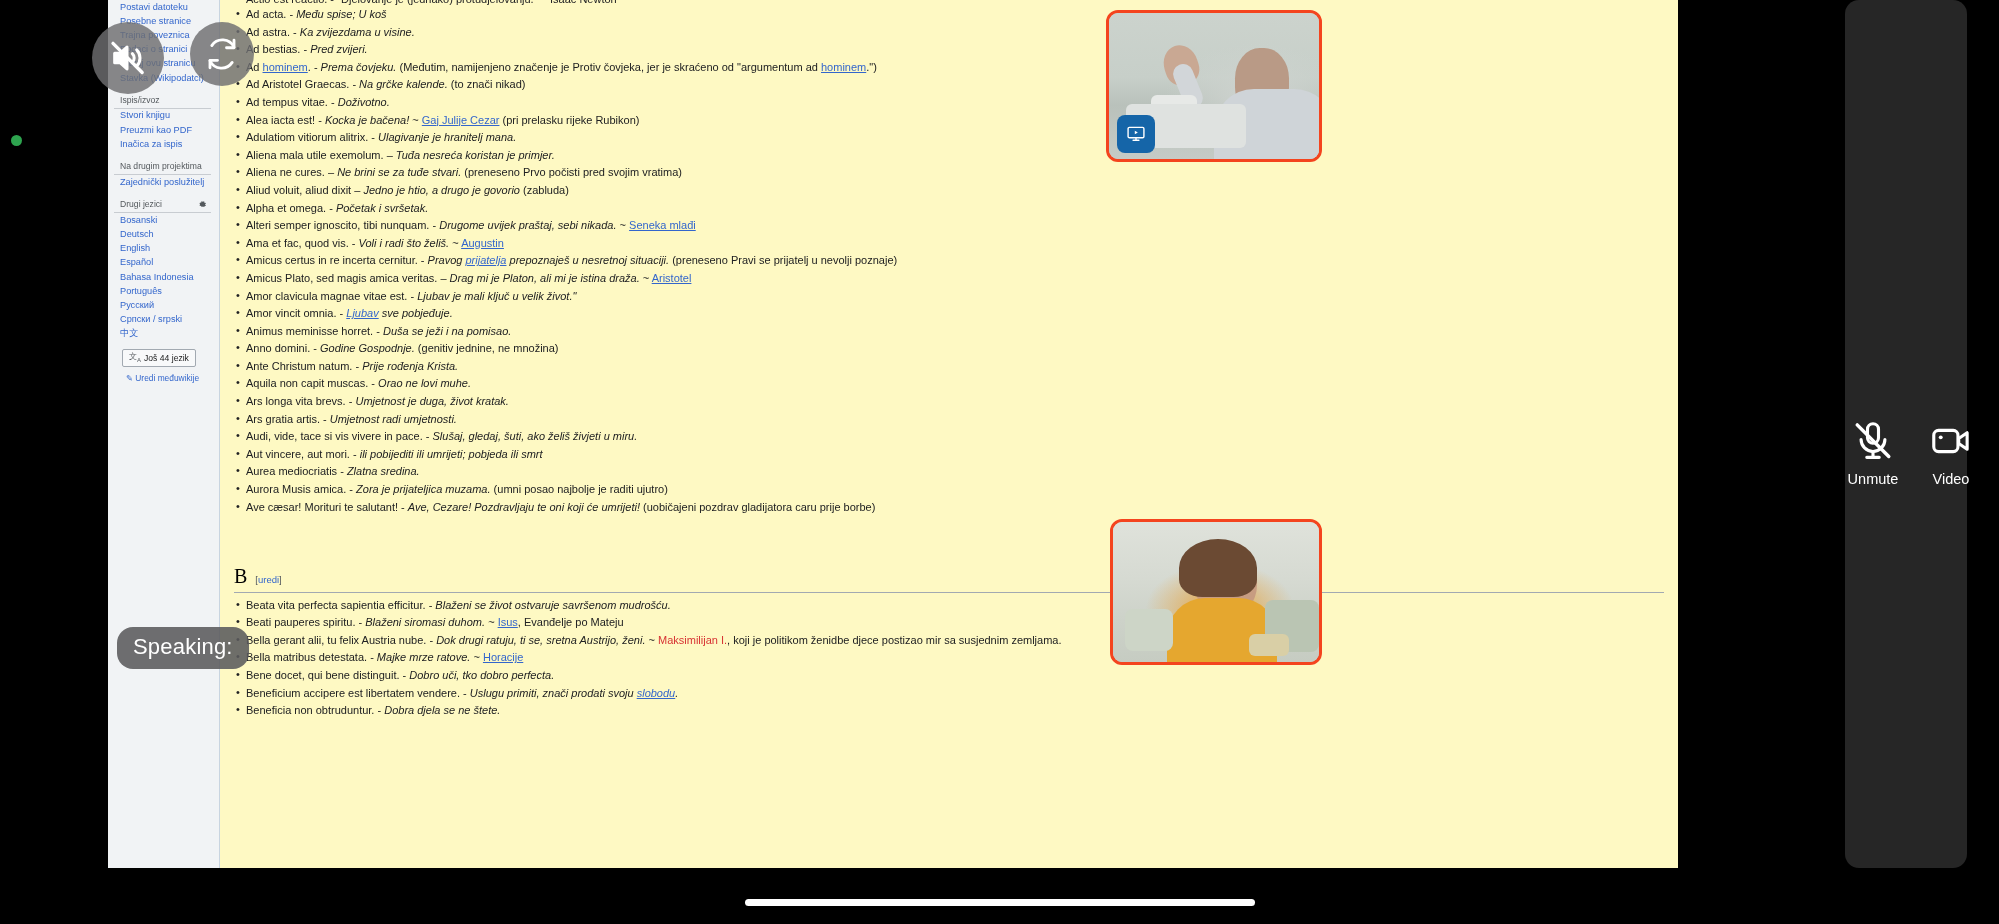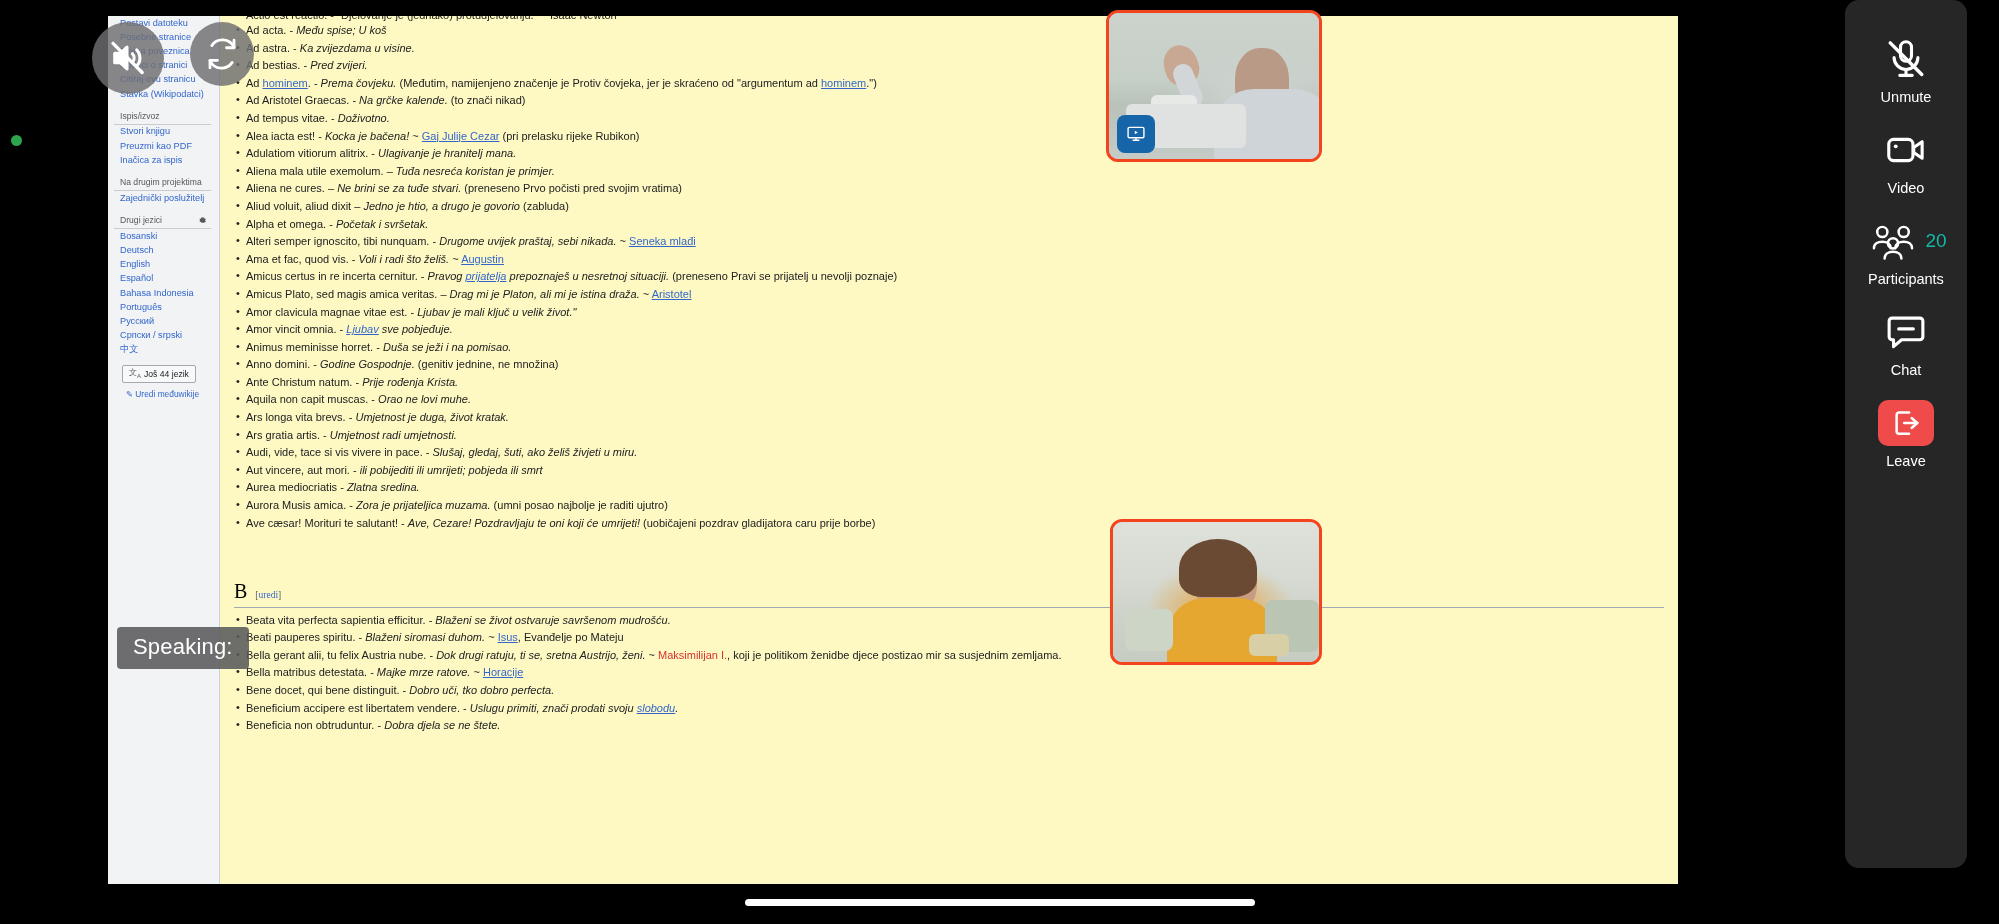--- a/index.html
+++ b/index.html
@@ -6,21 +6,21 @@
   html, body {
     width:1999px; height:924px;
     background:#000;
     font-family:"Liberation Sans", sans-serif;
     overflow:hidden;
   }
   #root { position:relative; width:1999px; height:924px; background:#000; }
 
   
   .page-viewport{
-    position:absolute; left:108px; top:16px; width:1570px; height:868px;
+    position:absolute; left:108px; top:0; width:1570px; height:868px;
     background:#eceef0; overflow:hidden;
   }
   .page-inner{ position:relative; width:100%; height:100%; display:flex; }
 
   
   .sidebar{
     width:112px; flex:0 0 112px;
     background:#f1f3f5;
     border-right:1px solid #c8d4e0;
     padding:0 8px 0 6px;
@@ -61,21 +61,21 @@
   ul.proverbs li i{ font-style:italic; }
   .lnk{ color:#3366cc;text-decoration:underline; }
   .lnk-red{ color:#d73333; }
   .sec-head{
     margin:16px 0 6px 0; padding-bottom:4px;
     border-bottom:1px solid #a2a9b1;
     display:flex; align-items:baseline; gap:8px;
     font-family:"Liberation Serif", serif;
     font-size:20px; color:#000;
   }
-  .sec-head .edit{ font-family:Liberation Serif, serif; font-size:9.5px; color:#3366cc;margin-top:44px; }
+  .sec-head .edit{ font-family:Liberation Sans, sans-serif; font-size:9.5px; color:#3366cc;margin-top:44px; }
   .sec-head .edit .br{ color:#54595d; }
   .cut{ overflow:hidden; }
 
   
   .circ-btn{
     position:absolute; border-radius:50%;
     background:rgba(110,110,112,0.82);
     display:flex; align-items:center; justify-content:center;
     color:#fff; cursor:pointer;
   }
@@ -110,29 +110,29 @@
   .share-badge{
     position:absolute; left:8px; bottom:6px; width:38px; height:38px;
     border-radius:8px; background:#1565a8; display:flex; align-items:center; justify-content:center;
     color:#fff;
   }
 
   
   .speaking-pill{
     position:absolute; left:117px; top:627px;
     background:rgba(90,90,92,0.88); color:#fff;
-    padding:7px 16px 9px 16px; border-radius:4px;
+    padding:7px 16px 9px 16px; border-radius:16px;
     font-size:22px; letter-spacing:.2px;
   }
 
   
   .rail{
     position:absolute; right:32px; top:0; width:122px; height:868px;
     background:#262626; border-radius:14px;
-    display:flex; flex-direction:column; align-items:center;
+    display:flex; flex-direction:row; align-items:center;
     padding-top:36px; gap:22px;
   }
   .rail-item{
     width:122px; display:flex; flex-direction:column; align-items:center;
     gap:7px; cursor:pointer; color:#fff;
   }
   .rail-icon{
     width:56px; height:46px; display:flex; align-items:center; justify-content:center;
     position:relative; color:#fff;
   }

